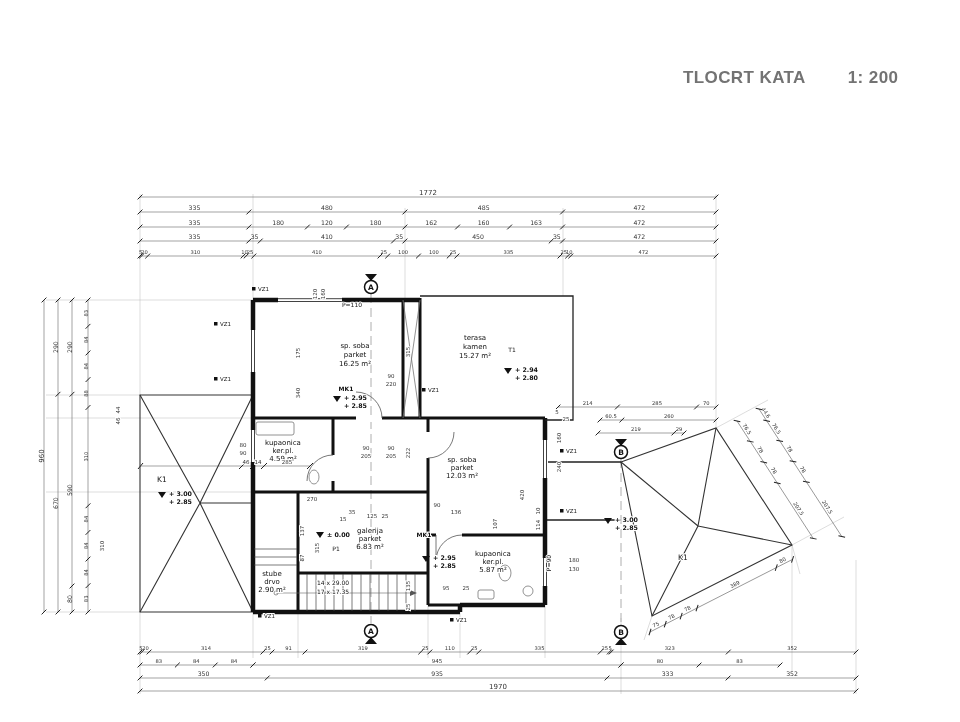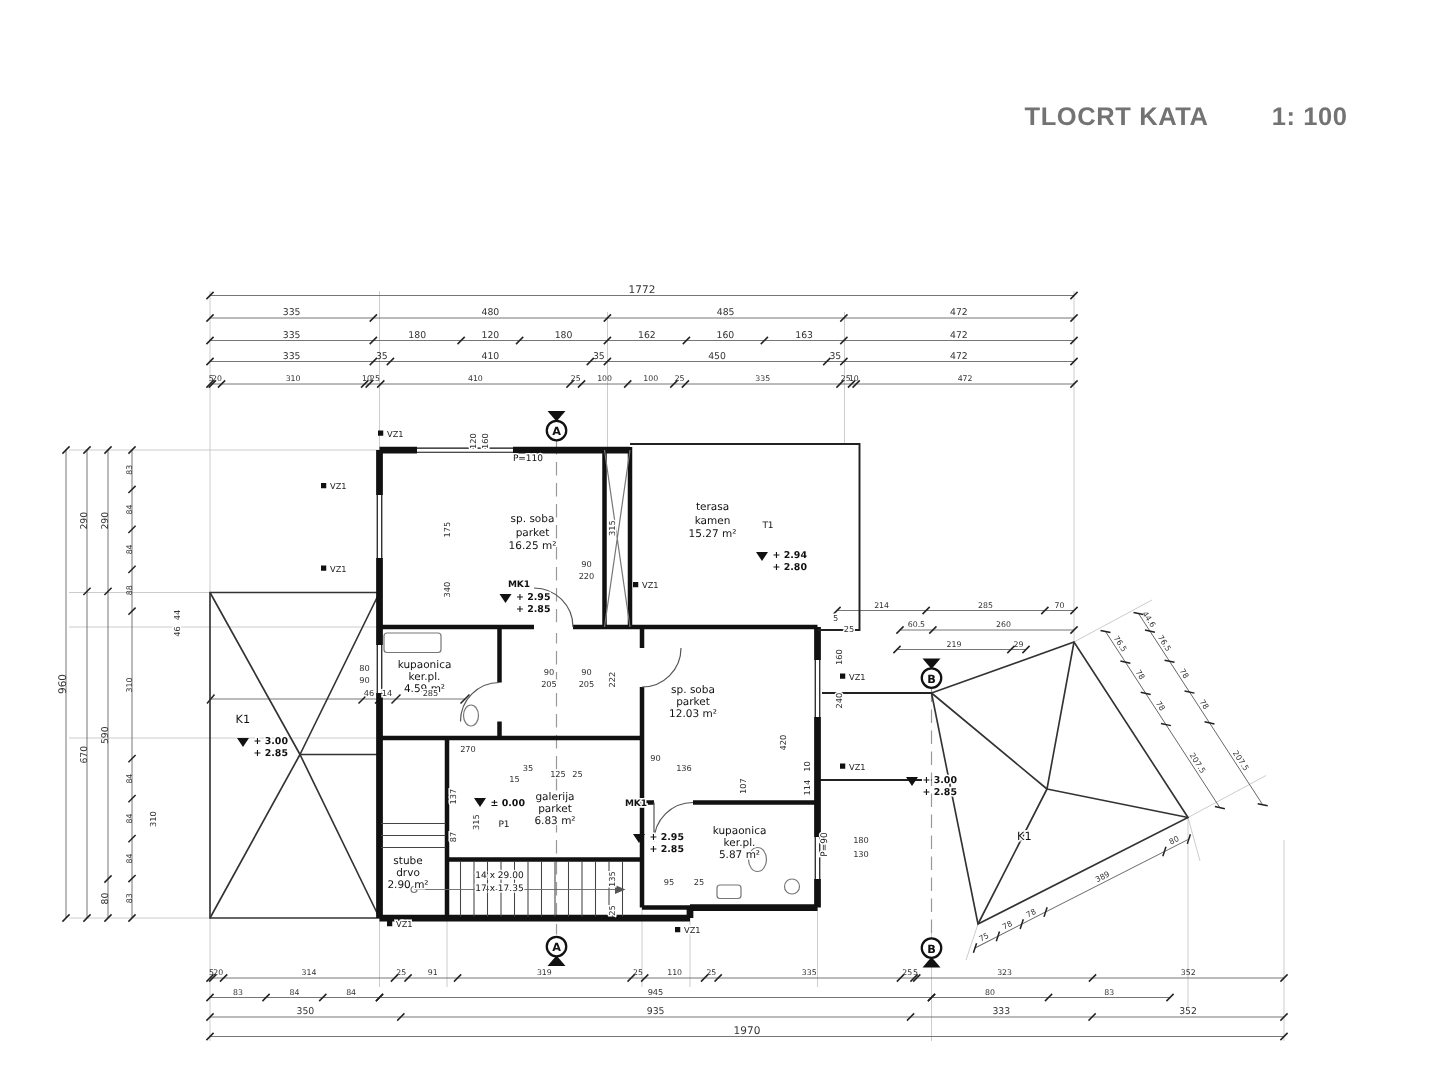--- a/index.html
+++ b/index.html
@@ -37,21 +37,21 @@
   .sectxt{font-size:7.5px;font-weight:bold;text-anchor:middle;fill:#111;}
   .vzsq{fill:#111;}
 </style>
 </head>
 <body>
 
 <div class="page">
 
   <div class="title">
     <span>TLOCRT KATA</span>
-    <span>1: 100</span>
+    <span>1: 200</span>
   </div>
 
   <svg width="960" height="722" viewBox="0 0 960 722">
 
     <path class="ext" d="
       M140,194 V395 M253,194 V300 M405,208 V300 M563,208 V296 M716,194 V428
       M140,612 V694 M253,612 V658 M298,612 V658 M428,605 V658 M460,612 V658
       M545,605 V658 M621,618 V694 M792,545 V672 M856,560 V694
       M46,300 H253 M46,395 H140 M46,418 H253 M46,492 H253 M46,612 H140
       M716,428 L768,400 M792,545 L844,517 M652,616 L644,640 M792,545 L800,574"></path>

